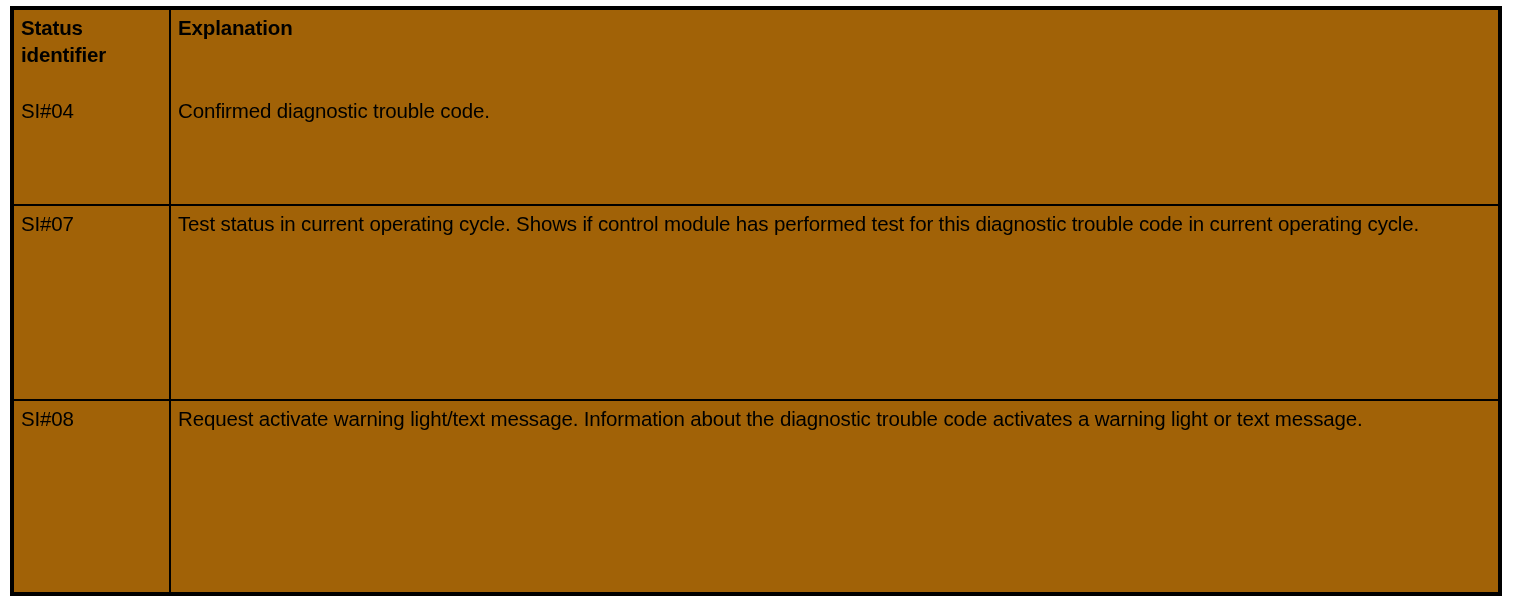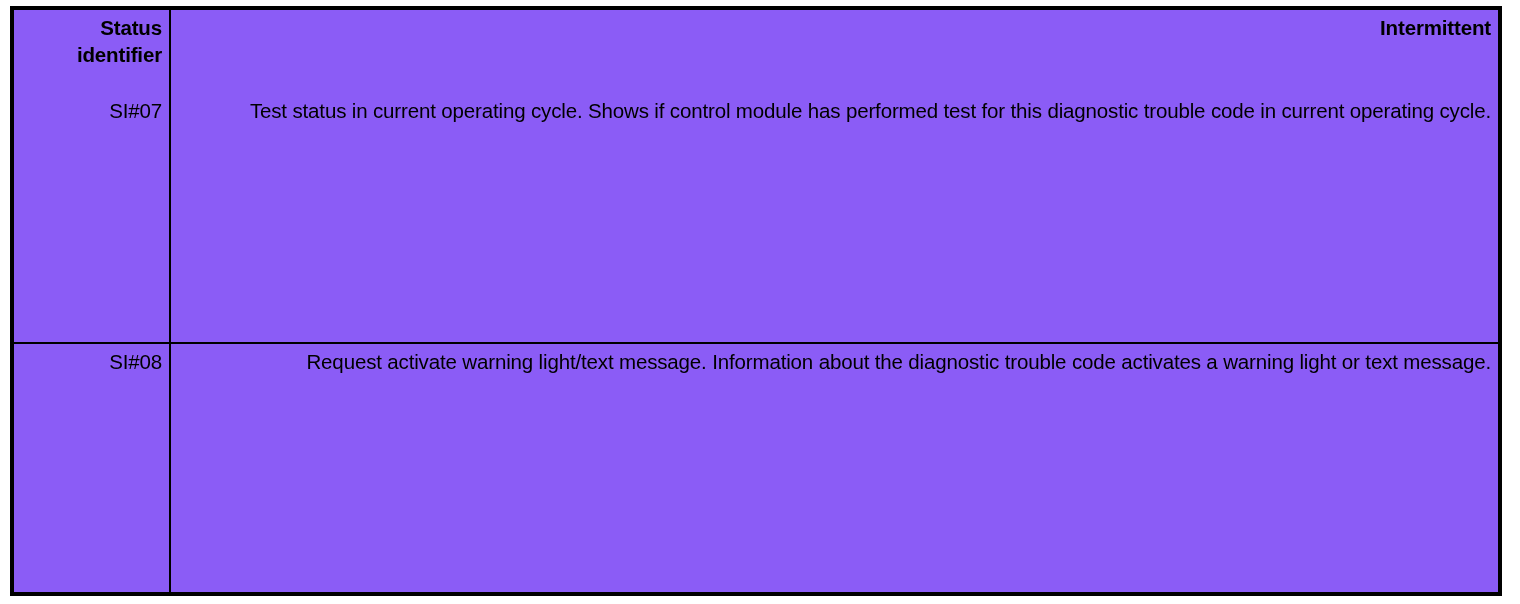--- a/index.html
+++ b/index.html
@@ -39,22 +39,22 @@
   table.status-table col.col-expl { width: auto;  }
 
   table.status-table td,
   table.status-table th {
     border: 2px solid #000000;
     vertical-align: top;
     padding: 5px 7px 6px 7px;
     font-size: 20.5px;
     line-height: 1.30;
     letter-spacing: -0.15px;
-    text-align: right;
-    background: #8b5cf6;
+    text-align: left;
+    background: #a16207;
   }
 
   
   table.status-table tr > *:first-child { border-left: 0; }
   table.status-table tr > *:last-child  { border-right: 0; }
   table.status-table tr:first-child > * { border-top: 0; }
   table.status-table tr:last-child  > * { border-bottom: 0; }
 
   table.status-table thead th {
     font-weight: bold;
@@ -78,24 +78,28 @@
     <colgroup>
       <col class="col-id">
       <col class="col-expl">
     </colgroup>
     <thead>
       <tr>
         <th class="cell-id">
           <span class="hdr-line">Status</span>
           <span class="hdr-line">identifier</span>
         </th>
-        <th>Intermittent</th>
+        <th>Explanation</th>
       </tr>
     </thead>
     <tbody>
+      <tr class="row-single">
+        <td class="cell-id">SI#04</td>
+        <td>Confirmed diagnostic trouble code.</td>
+      </tr>
       <tr class="row-double">
         <td class="cell-id">SI#07</td>
         <td>Test status in current operating cycle. Shows if control module has performed test for this diagnostic trouble code in current operating cycle.</td>
       </tr>
       <tr class="row-double">
         <td class="cell-id">SI#08</td>
         <td>Request activate warning light/text message. Information about the diagnostic trouble code activates a warning light or text message.</td>
       </tr>
     </tbody>
   </table>

